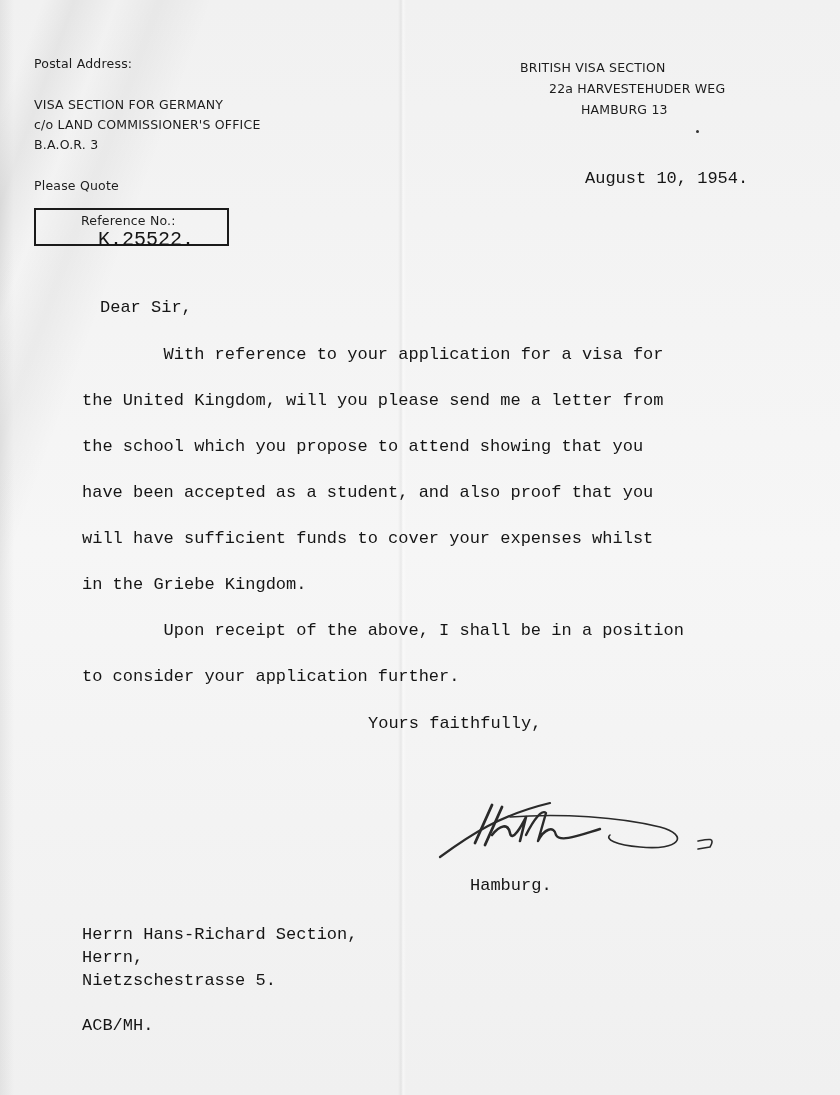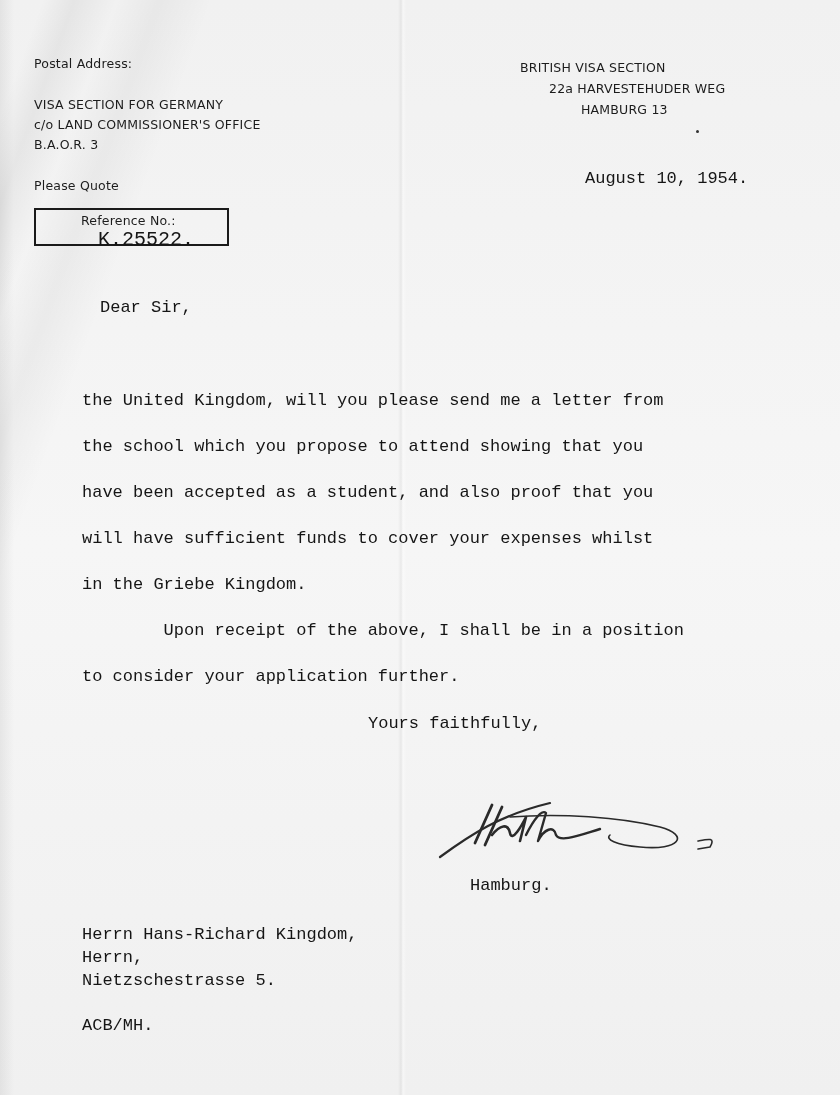--- a/index.html
+++ b/index.html
@@ -48,20 +48,21 @@
 
   <div class="abs sans" style="left:520px; top:60px;">BRITISH VISA SECTION</div>
   <div class="abs sans" style="left:549px; top:81px;">22a HARVESTEHUDER WEG</div>
   <div class="abs sans" style="left:581px; top:102px;">HAMBURG 13</div>
   <div class="dot"></div>
 
   <div class="abs type" style="left:585px; top:169px;">August 10, 1954.</div>
 
   <div class="abs type" style="left:82px; top:298px;margin-left:18px;">Dear Sir,</div>
 
+  <div class="abs type" style="left:82px; top:345px;">        With reference to your application for a visa for</div>
   <div class="abs type" style="left:82px; top:391px;text-align:center;">the United Kingdom, will you please send me a letter from</div>
   <div class="abs type" style="left:82px; top:437px;">the school which you propose to attend showing that you</div>
   <div class="abs type" style="left:82px; top:483px;">have been accepted as a student, and also proof that you</div>
   <div class="abs type" style="left:82px; top:529px;">will have sufficient funds to cover your expenses whilst</div>
   <div class="abs type" style="left:82px; top:575px;">in the Griebe Kingdom.</div>
   <div class="abs type" style="left:82px; top:621px;">        Upon receipt of the above, I shall be in a position</div>
   <div class="abs type" style="left:82px; top:667px;">to consider your application further.</div>
 
   <div class="abs type" style="left:368px; top:714px;">Yours faithfully,</div>
 
@@ -71,18 +72,18 @@
       <path d="M45 48 L 62 10 M 55 50 L 72 12" stroke-width="2.8"></path>
       <path d="M62 40 C 70 30, 78 28, 80 38 C 82 48, 92 30, 96 22 L 90 46" stroke-width="2.6"></path>
       <path d="M96 40 C 104 24, 112 14, 116 18 L 108 46 C 114 34, 124 30, 126 40 C 130 48, 150 40, 170 34" stroke-width="2.4"></path>
       <path d="M80 22 C 130 18, 190 22, 230 32 C 260 40, 250 56, 210 52 C 185 50, 175 44, 180 40" stroke-width="1.6"></path>
       <path d="M268 46 C 278 44, 286 42, 280 52 L 268 54" stroke-width="1.6"></path>
     </g>
   </svg>
 
   <div class="abs type" style="left:470px; top:876px;">Hamburg.</div>
 
-  <div class="abs type" style="left:82px; top:925px;">Herrn Hans-Richard Kingdom,</div>
+  <div class="abs type" style="left:82px; top:925px;">Herrn Hans-Richard Section,</div>
   <div class="abs type" style="left:82px; top:948px;">Herrn,</div>
   <div class="abs type" style="left:82px; top:971px;">Nietzschestrasse 5.</div>
 
   <div class="abs type" style="left:82px; top:1016px;">ACB/MH.</div>
 </div>
 
 </body></html>

